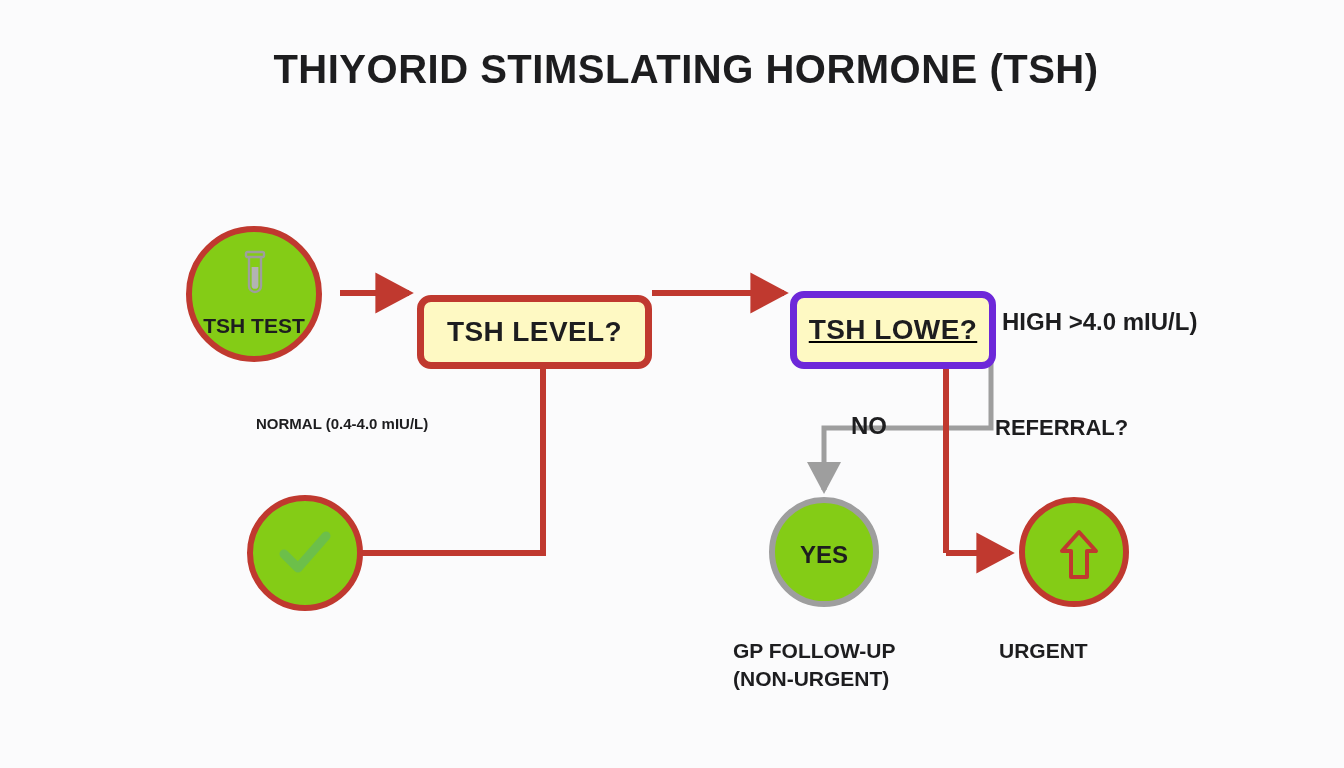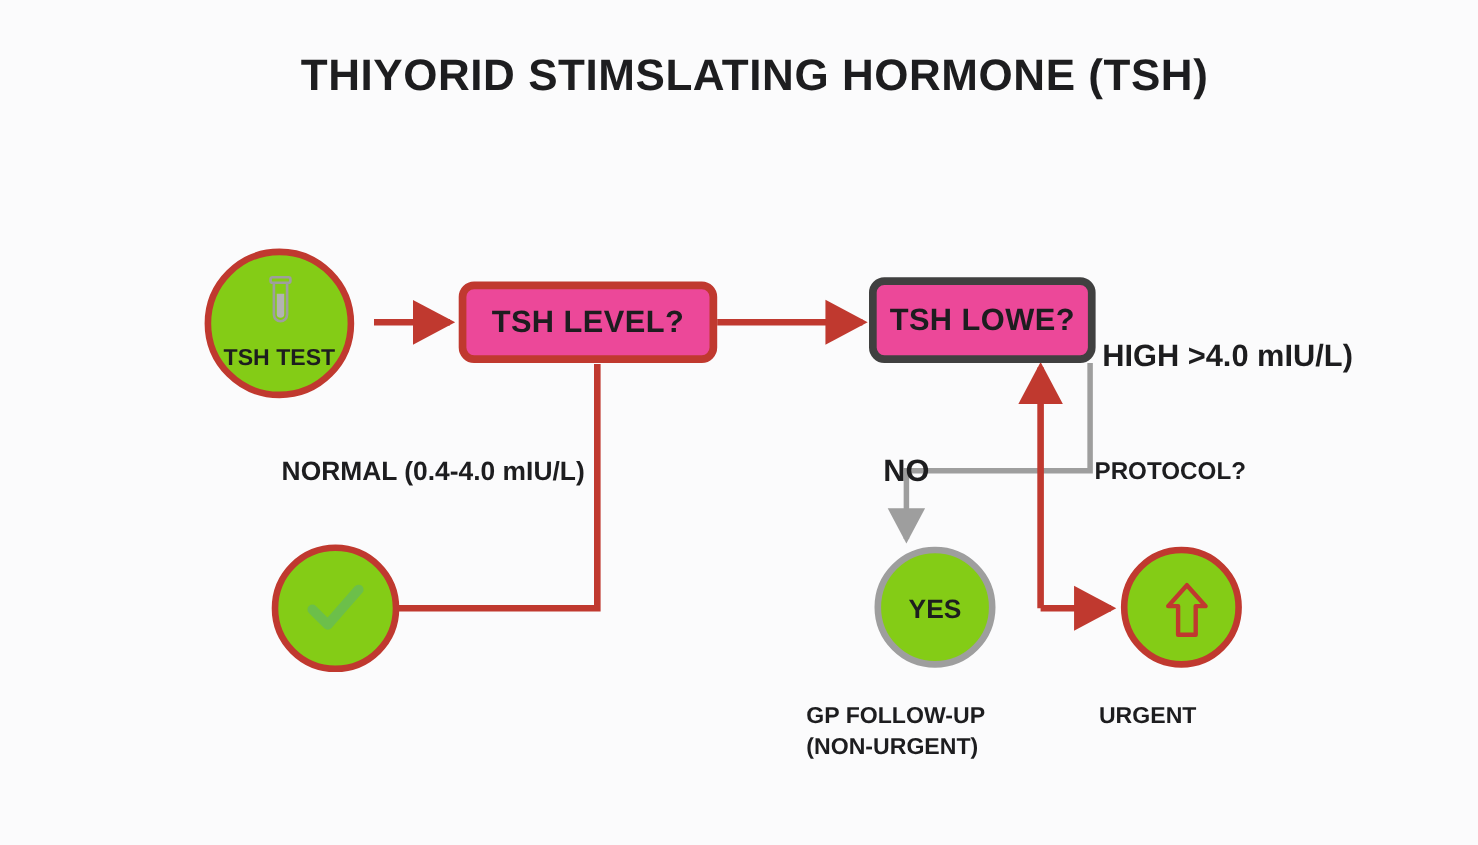--- a/index.html
+++ b/index.html
@@ -64,27 +64,28 @@
     width: 100%;
     text-align: center;
     font-weight: bold;
     color: #1d1d1f;
   }
 
   .box-node {
     position: absolute;
     box-sizing: border-box;
     border-radius: 14px;
-    background: #ec4899;
+    background: #fef9c3;
     display: flex;
     align-items: center;
     justify-content: center;
+    margin-top: 39px;
   }
   .box-red { border: 7px solid #c0392f; }
-  .box-gray { border: 7px solid #404040; }
+  .box-gray { border: 7px solid #6d28d9; text-decoration: underline; }
   .box-label {
     font-weight: bold;
     font-size: 28px;
     color: #1d1d1f;
     letter-spacing: 0.4px;
     white-space: nowrap;
   }
 
   
   .edge-label {
@@ -153,37 +154,37 @@
   </div>
 
   <div class="box-node box-red" style="left:417px; top:256px; width:235px; height:74px;">
     <span class="box-label">TSH LEVEL?</span>
   </div>
 
   <div class="box-node box-gray" style="left:790px; top:252px; width:206px; height:78px;">
     <span class="box-label">TSH LOWE?</span>
   </div>
 
-  <div class="edge-label" style="left:256px; top:415px; font-size:24px;">NORMAL (0.4-4.0 mIU/L)</div>
-
-  <div class="edge-label" style="left:1002px; top:308px; font-size:28px;">HIGH &gt;4.0 mIU/L)</div>
-
-  <div class="edge-label" style="left:803px; top:412px; font-size:28px;">NO</div>
-
-  <div class="edge-label" style="left:995px; top:415px; font-size:22px;">PROTOCOL?</div>
+  <div class="edge-label" style="left:256px; top:415px; font-size:15px;">NORMAL (0.4-4.0 mIU/L)</div>
+
+  <div class="edge-label" style="left:1002px; top:308px; font-size:24px;">HIGH &gt;4.0 mIU/L)</div>
+
+  <div class="edge-label" style="left:851px; top:412px; font-size:24px;">NO</div>
+
+  <div class="edge-label" style="left:995px; top:415px; font-size:22px;">REFERRAL?</div>
 
   <div class="circle-node circle-red" style="left:247px; top:495px; width:116px; height:116px;">
     <span class="icon-wrap" style="left:26px; top:30px;">
       <svg width="52" height="44" viewBox="0 0 52 44" xmlns="http://www.w3.org/2000/svg">
         <path d="M5,23 L19,37 L47,5" fill="none" stroke="#6cbf4a" stroke-width="9" stroke-linecap="round" stroke-linejoin="round"></path>
       </svg>
     </span>
   </div>
 
-  <div class="circle-node circle-gray" style="left:795px; top:497px; width:110px; height:110px;">
+  <div class="circle-node circle-gray" style="left:769px; top:497px; width:110px; height:110px;">
     <span class="circle-inner-text" style="top:38px; font-size:24px;">YES</span>
   </div>
   <div class="node-caption" style="left:733px; top:637px;">
     <span class="cap-line">GP FOLLOW-UP</span>
     <span class="cap-line">(NON-URGENT)</span>
   </div>
 
   <div class="circle-node circle-red" style="left:1019px; top:497px; width:110px; height:110px;">
     <span class="icon-wrap" style="left:32px; top:24px;">
       <svg width="44" height="58" viewBox="0 0 44 58" xmlns="http://www.w3.org/2000/svg">

